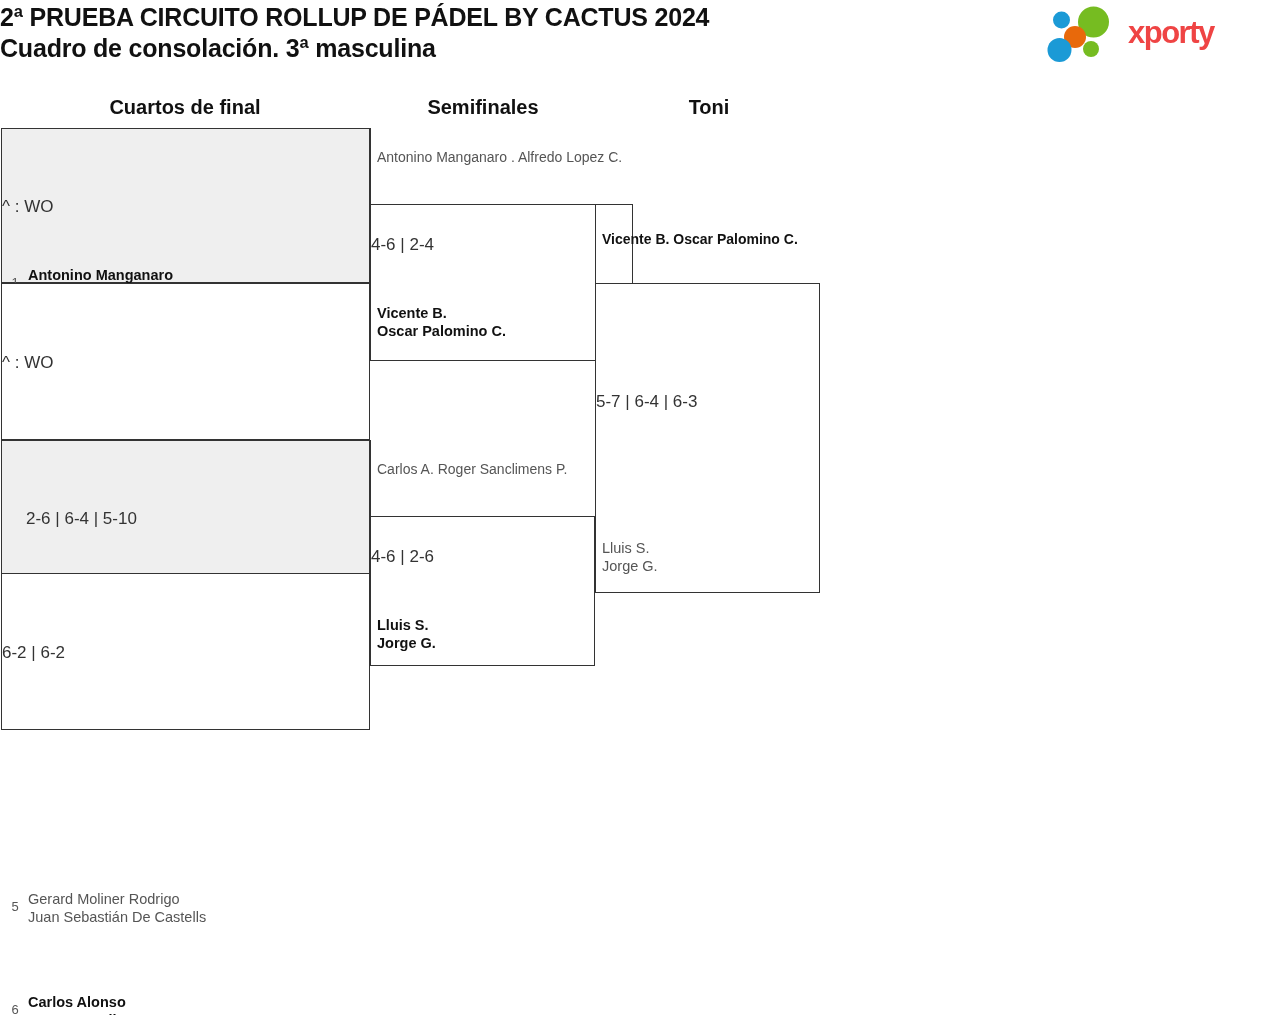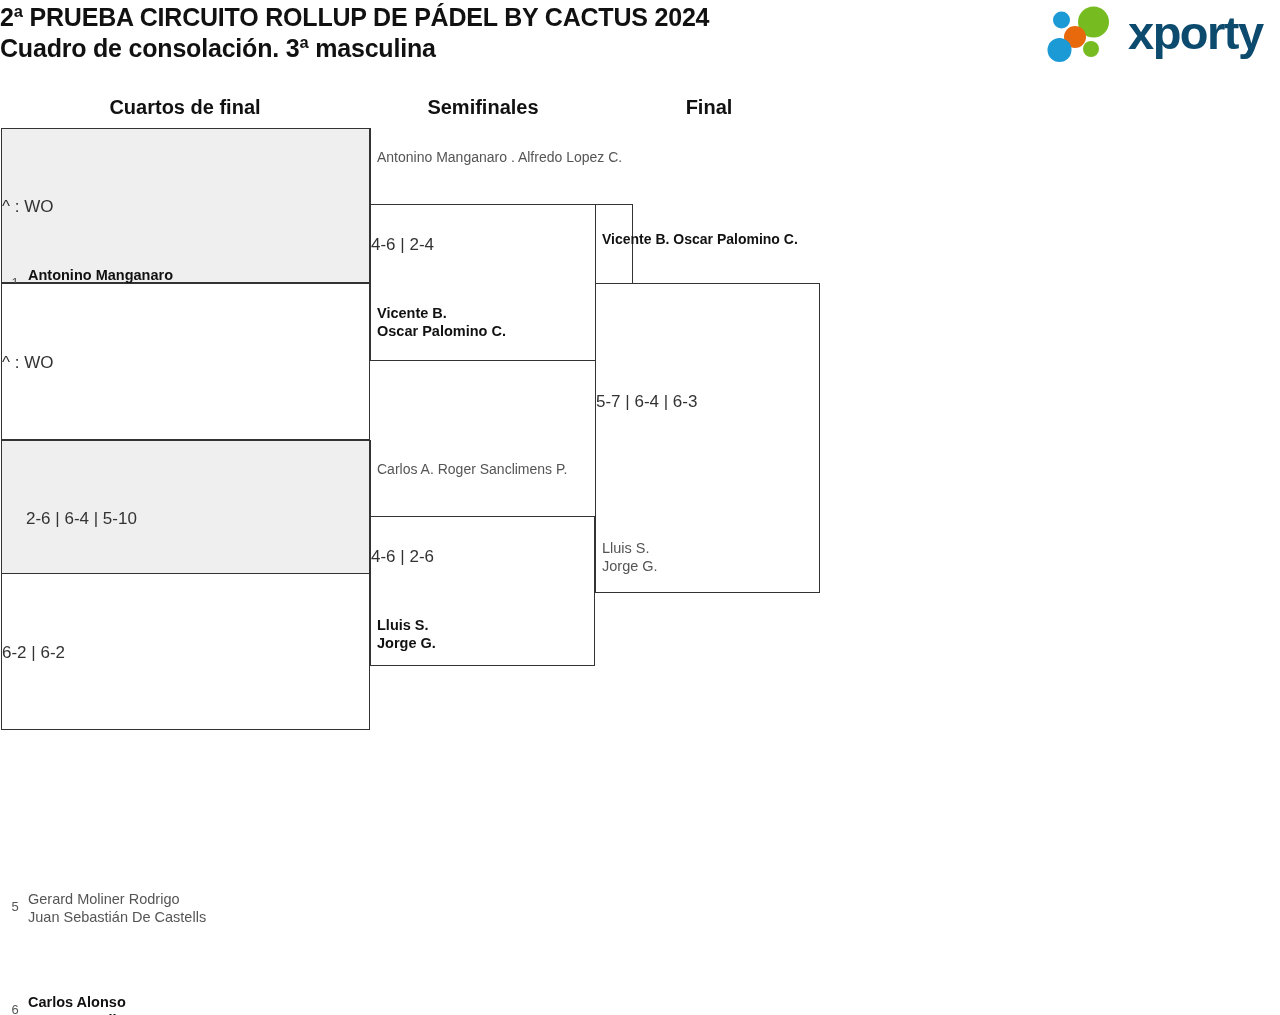--- a/index.html
+++ b/index.html
@@ -36,24 +36,24 @@
     left: 1046px;
     top: 4px;
     width: 230px;
     height: 58px;
   }
   .logo-dots { position: absolute; left: 0px; top: 2px; width: 80px; height: 56px; }
   .logo-word {
     position: absolute;
     left: 82px;
     top: 1px;
-    font-size: 47px;
+    font-size: 31px;
     font-weight: bold;
     letter-spacing: -1.5px;
-    color: #0c4a6e;
+    color: #ef4444;
     line-height: 56px;
   }
 
   
   .round-head {
     position: absolute;
     font-size: 20px;
     font-weight: bold;
     color: #111111;
     text-align: center;
@@ -136,21 +136,21 @@
     <circle cx="47.5" cy="16" r="15.5" fill="#76bc21"></circle>
     <circle cx="29" cy="31" r="11" fill="#e8690b"></circle>
     <circle cx="13.5" cy="44" r="12" fill="#1b9ad6"></circle>
     <circle cx="45" cy="43" r="8" fill="#76bc21"></circle>
   </svg>
   <div class="logo-word">xporty</div>
 </div>
 
 <div class="round-head" id="round-head-0">Cuartos de final</div>
 <div class="round-head" id="round-head-1">Semifinales</div>
-<div class="round-head" id="round-head-2">Final</div>
+<div class="round-head" id="round-head-2">Toni</div>
 
 <div class="bracket">
 
   <div class="match shaded" style="left:1px; top:128px; width:369px; height:155px;">
     <div class="seed" style="top:146px;">1</div>
     <div class="team winner" style="top:137px;">
       <span>Antonino Manganaro</span>
       <span class="p2">Alfredo Lopez Collado</span>
     </div>
     <div class="score" style="top:69px;">^ : WO</div>

